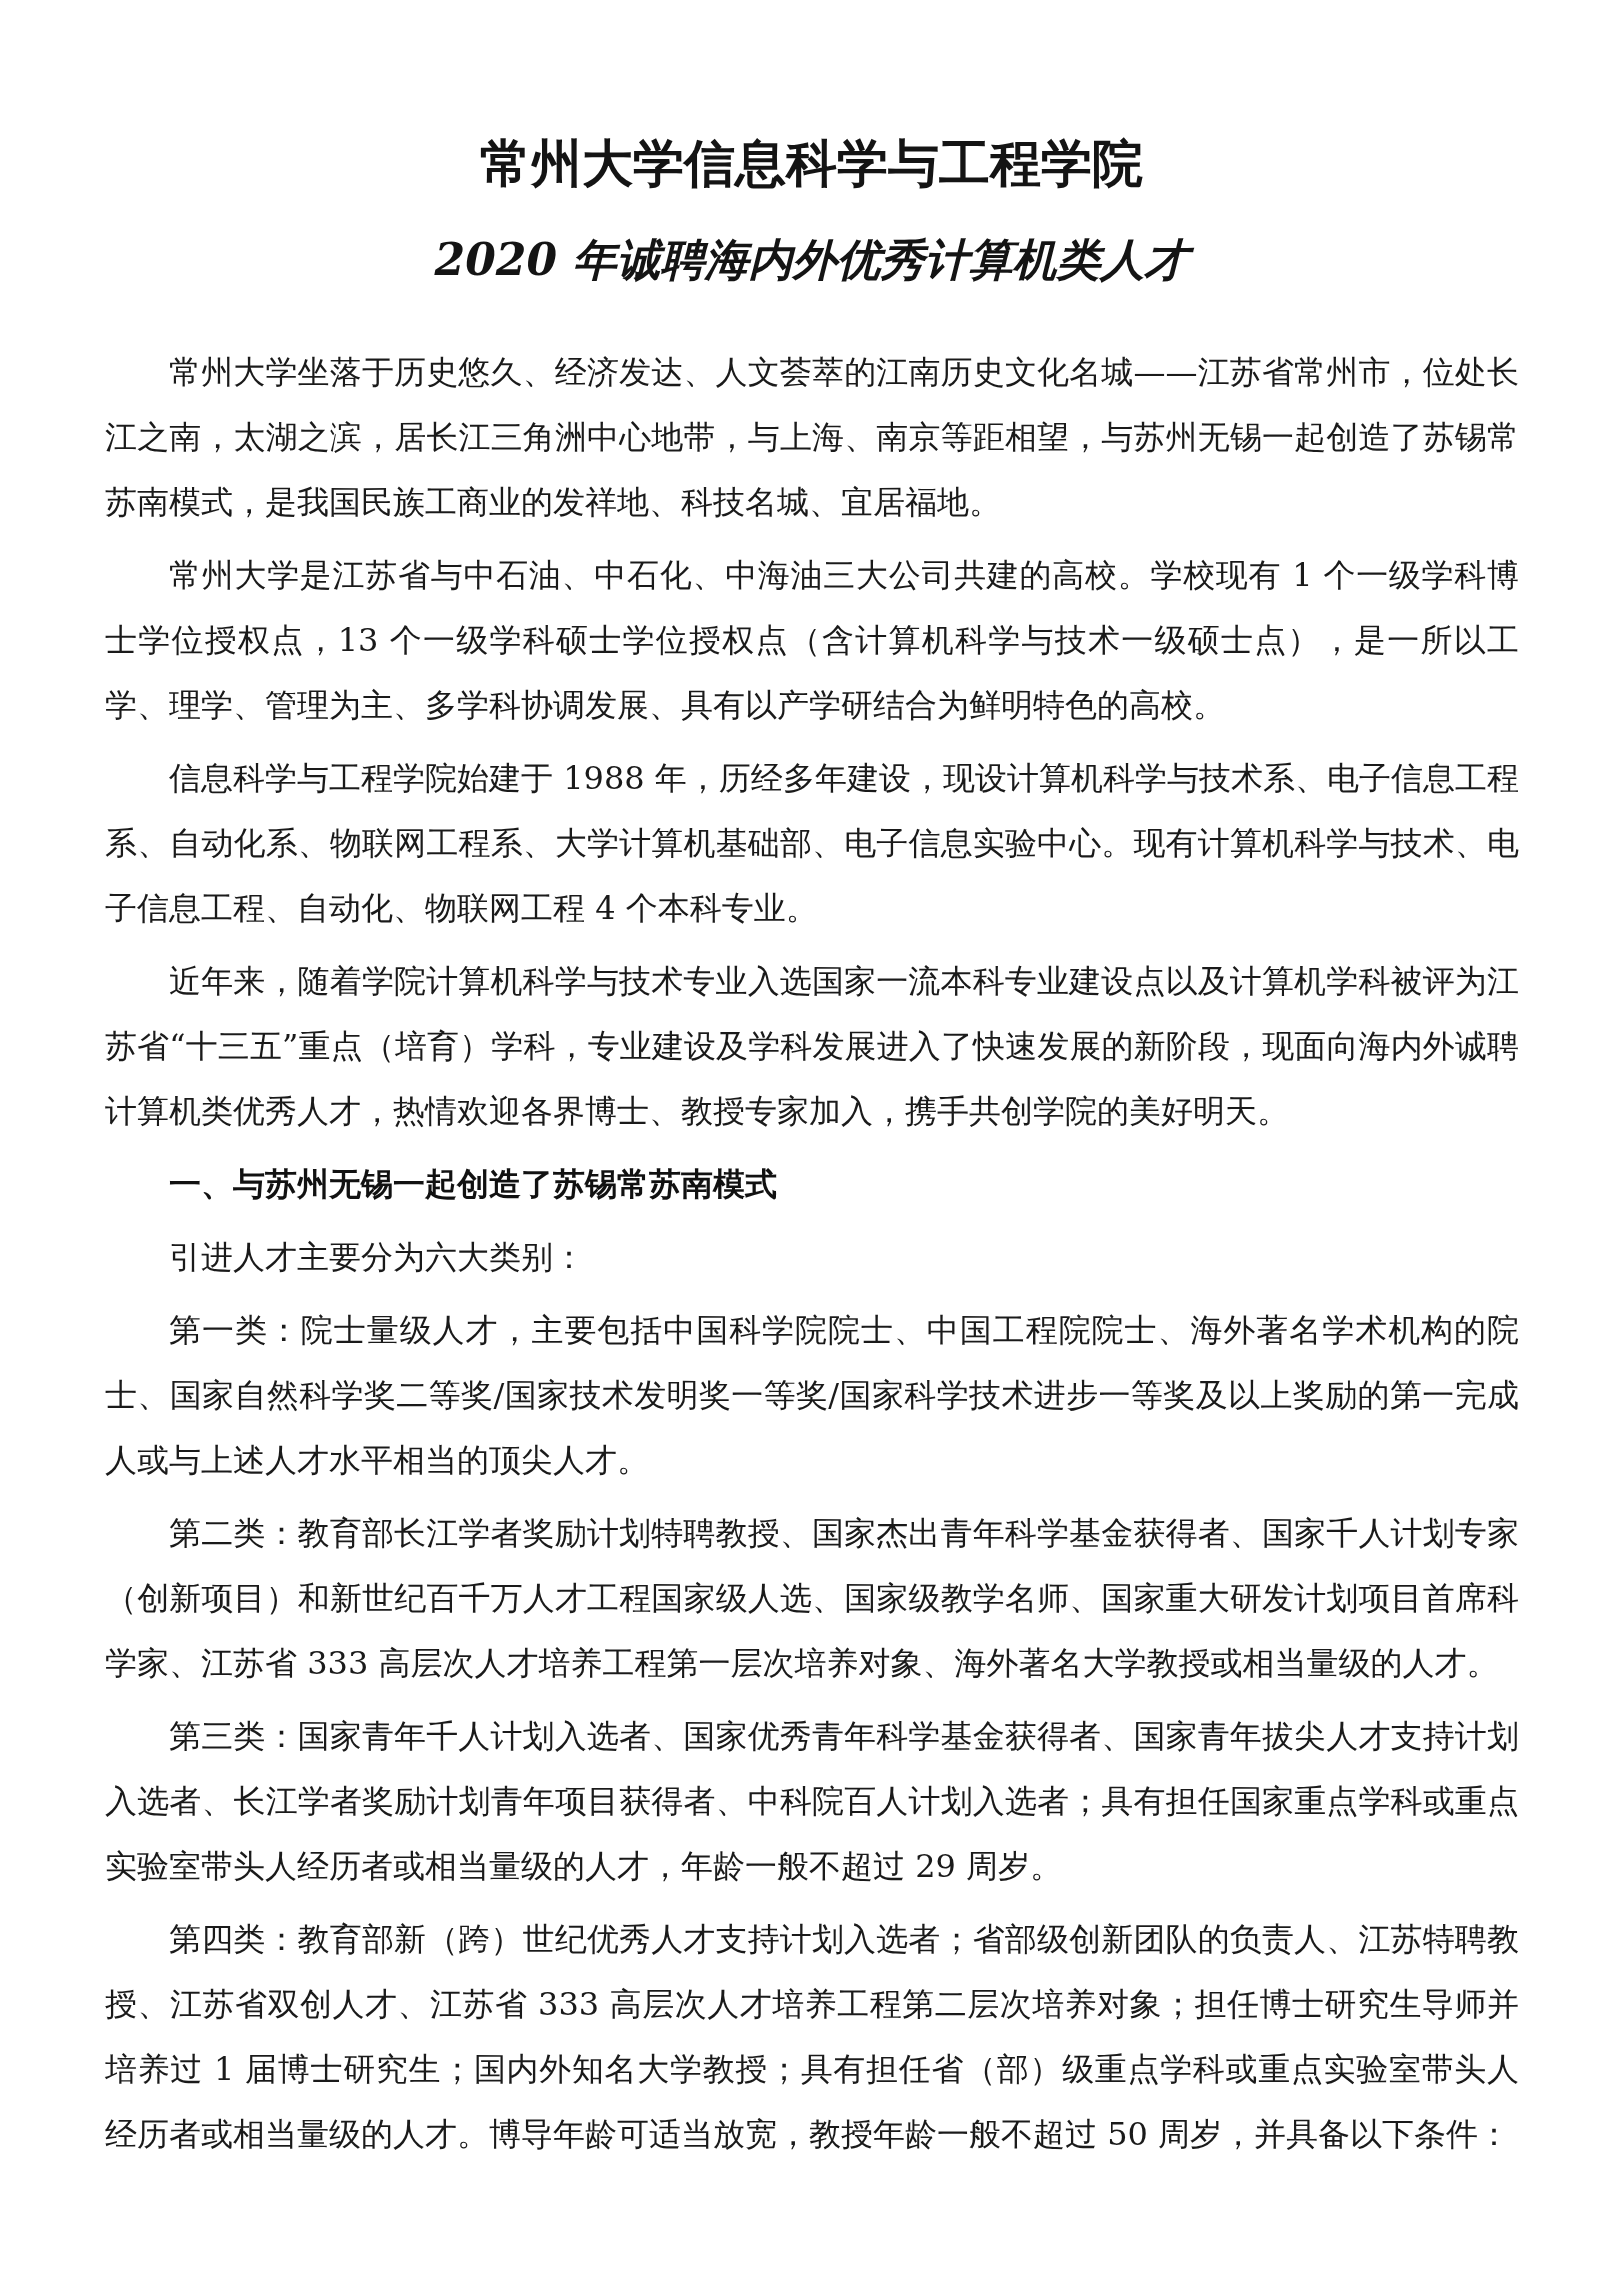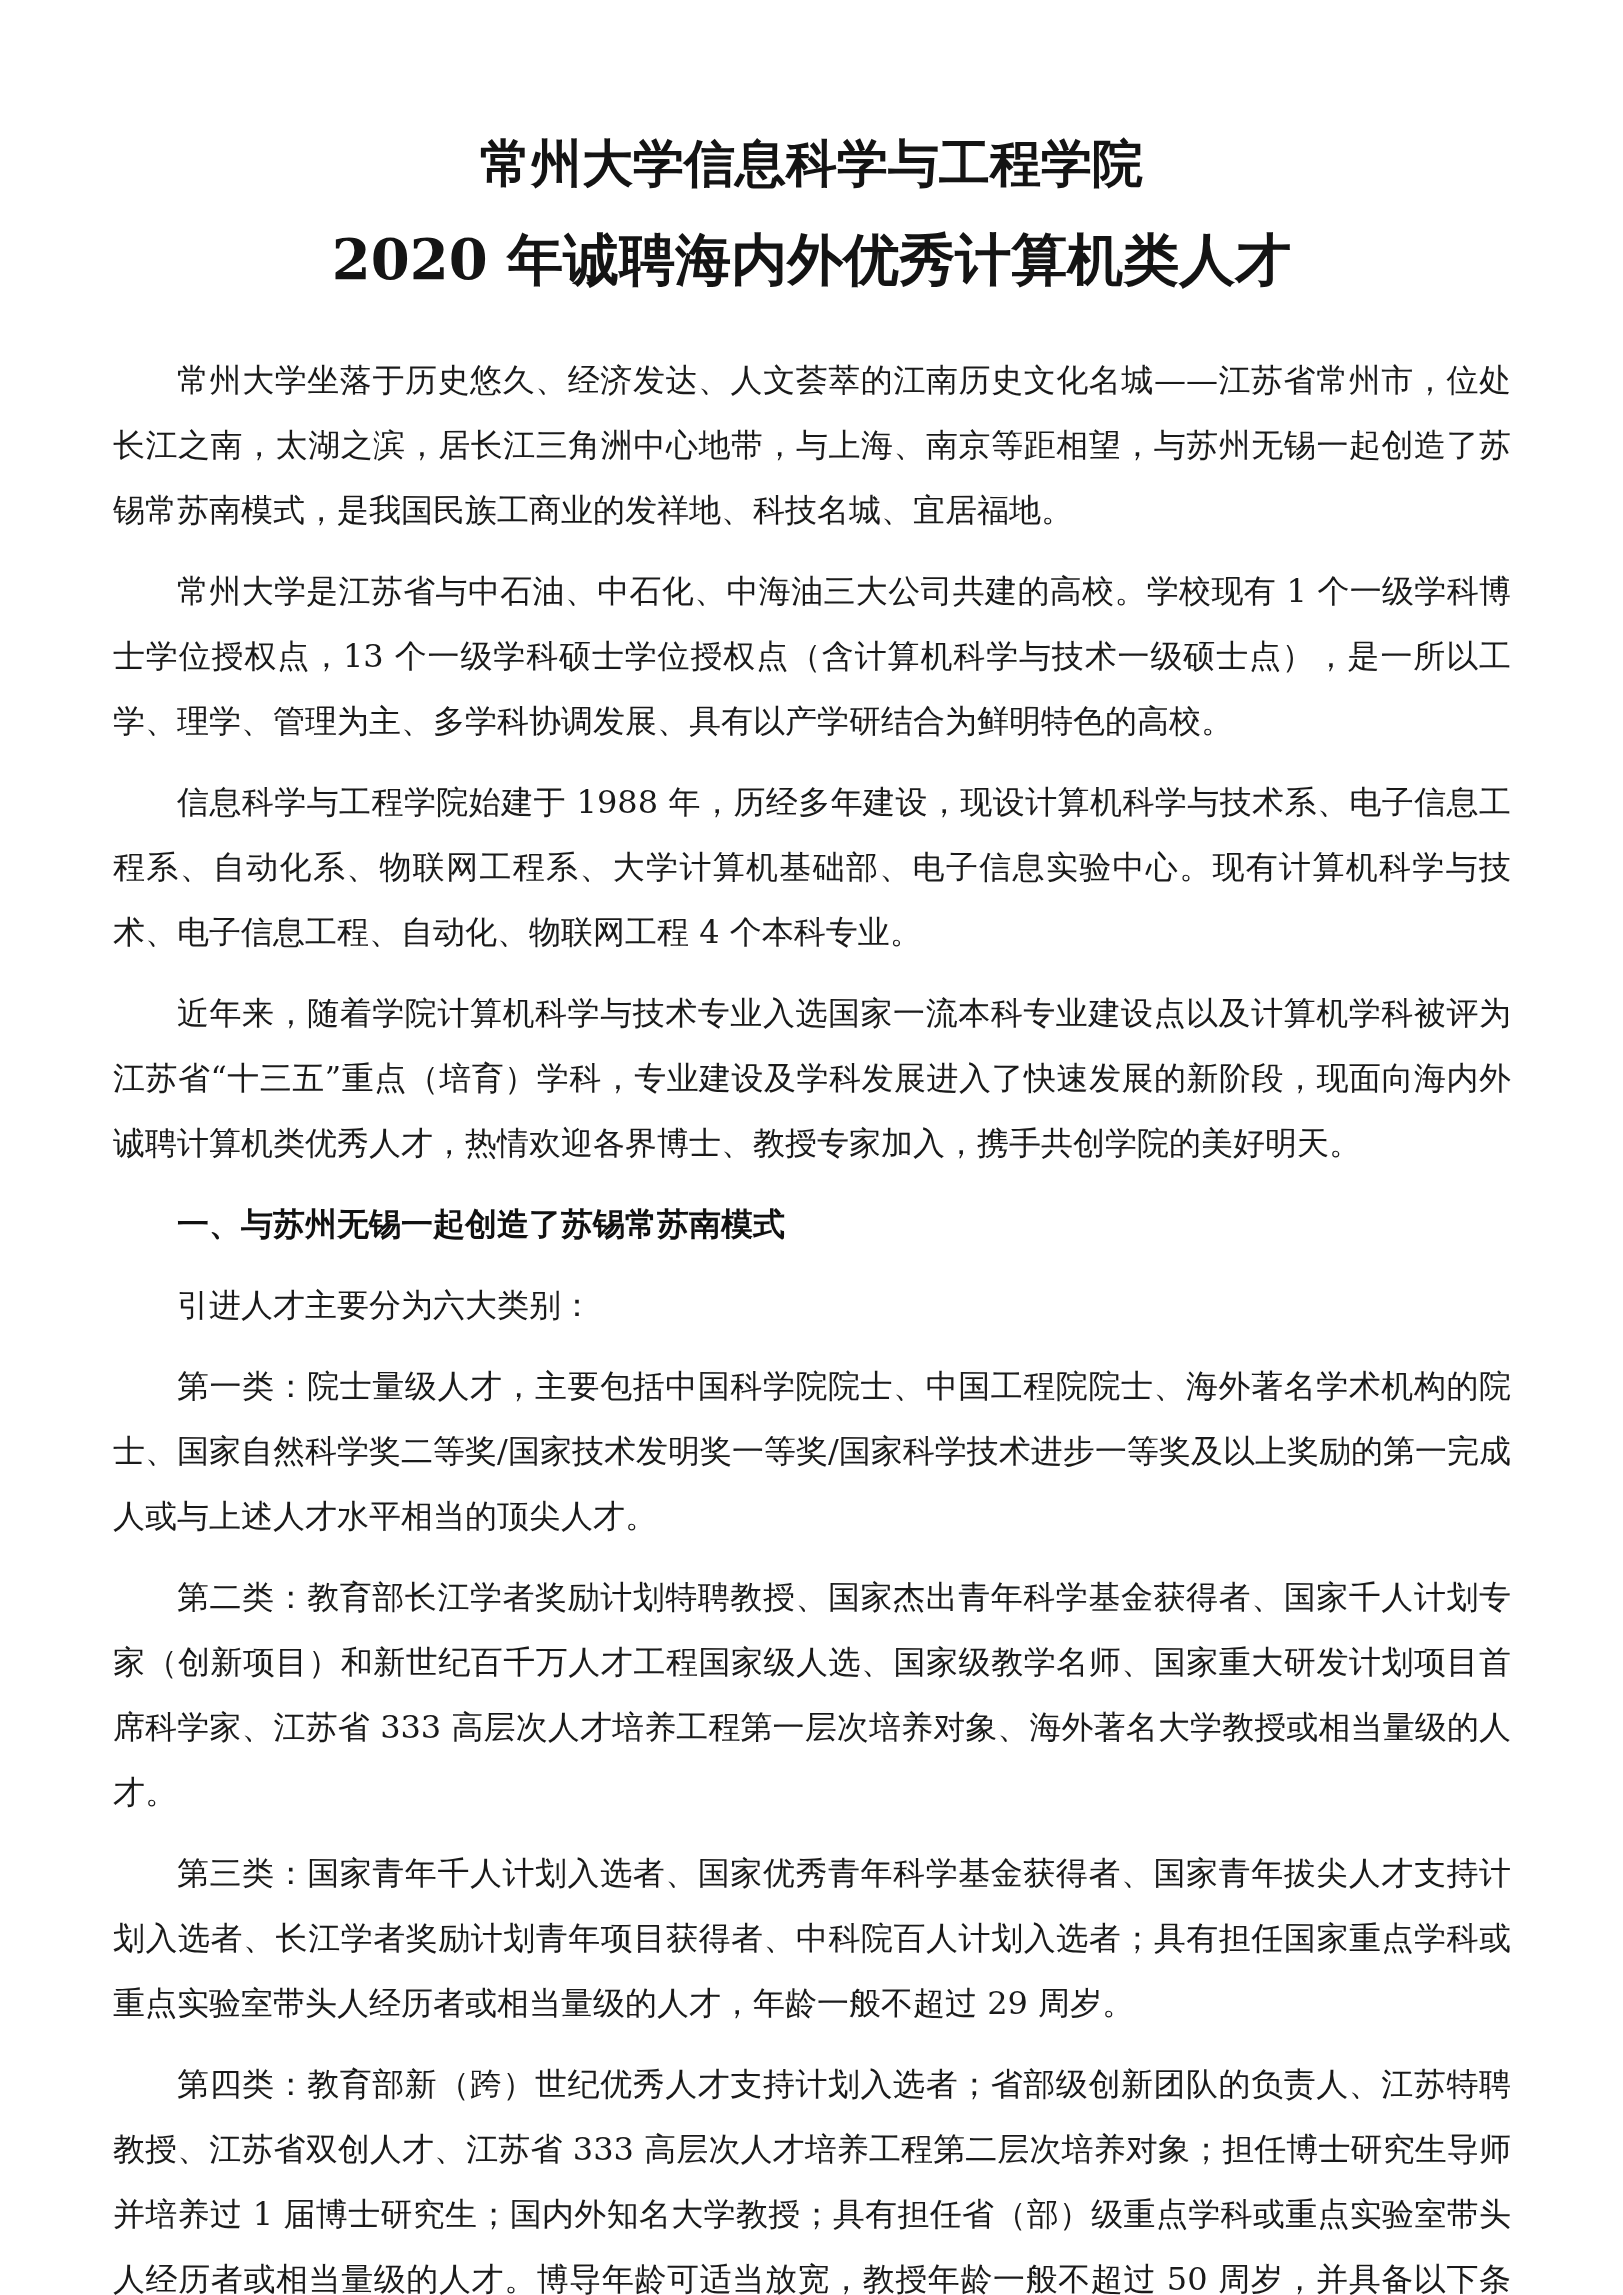--- a/index.html
+++ b/index.html
@@ -27,34 +27,35 @@
     white-space: nowrap;
     margin-top: 34px;
   }
   .doc-title.line1 {
     top: 97px;
     font-size: 51px;
     line-height: 65px;
   }
   .doc-title.line2 {
     top: 193px;
-    font-size: 56px;
+    font-size: 44px;
     line-height: 65px;
+    font-style: italic;
   }
   .body-flow {
     position: absolute;
     top: 332px;
     left: 97px;
     width: 1430px;
     font-size: 32px;
     line-height: 65px;
     text-align: justify;
   }
   .body-flow p {
-    margin: 16px;
+    margin: 8px;
     padding: 0;
     text-indent: 2em;
   }
   .section-heading {
     font-family: "DejaVu Sans", "Liberation Sans", sans-serif;
     font-weight: bold;
     color: #111111;
   }
 </style>
 </head>

